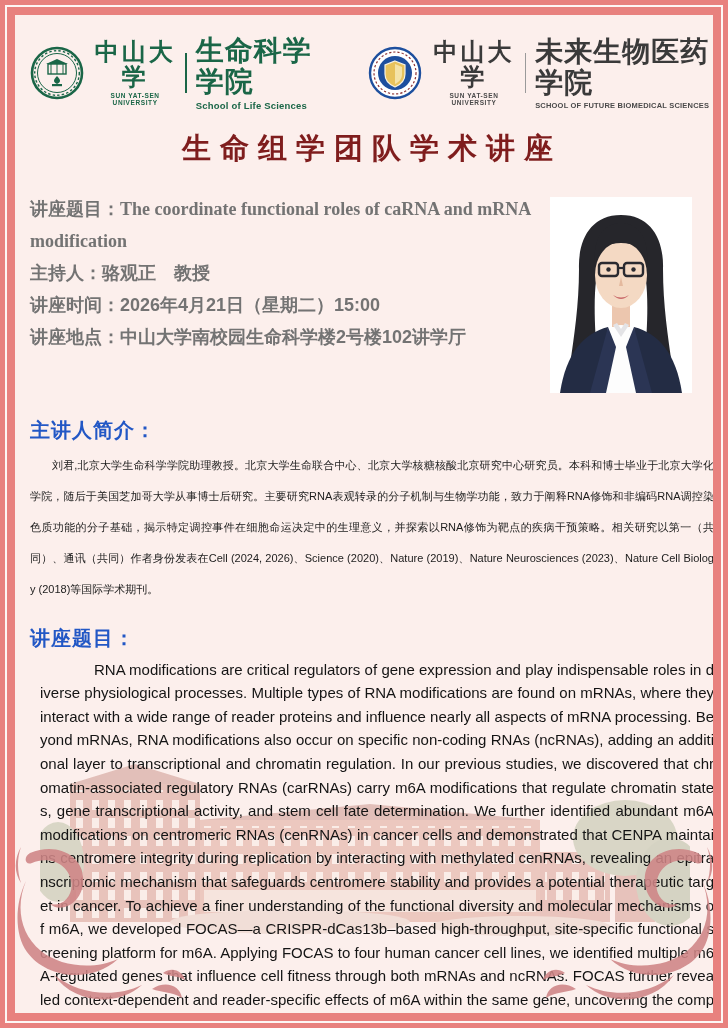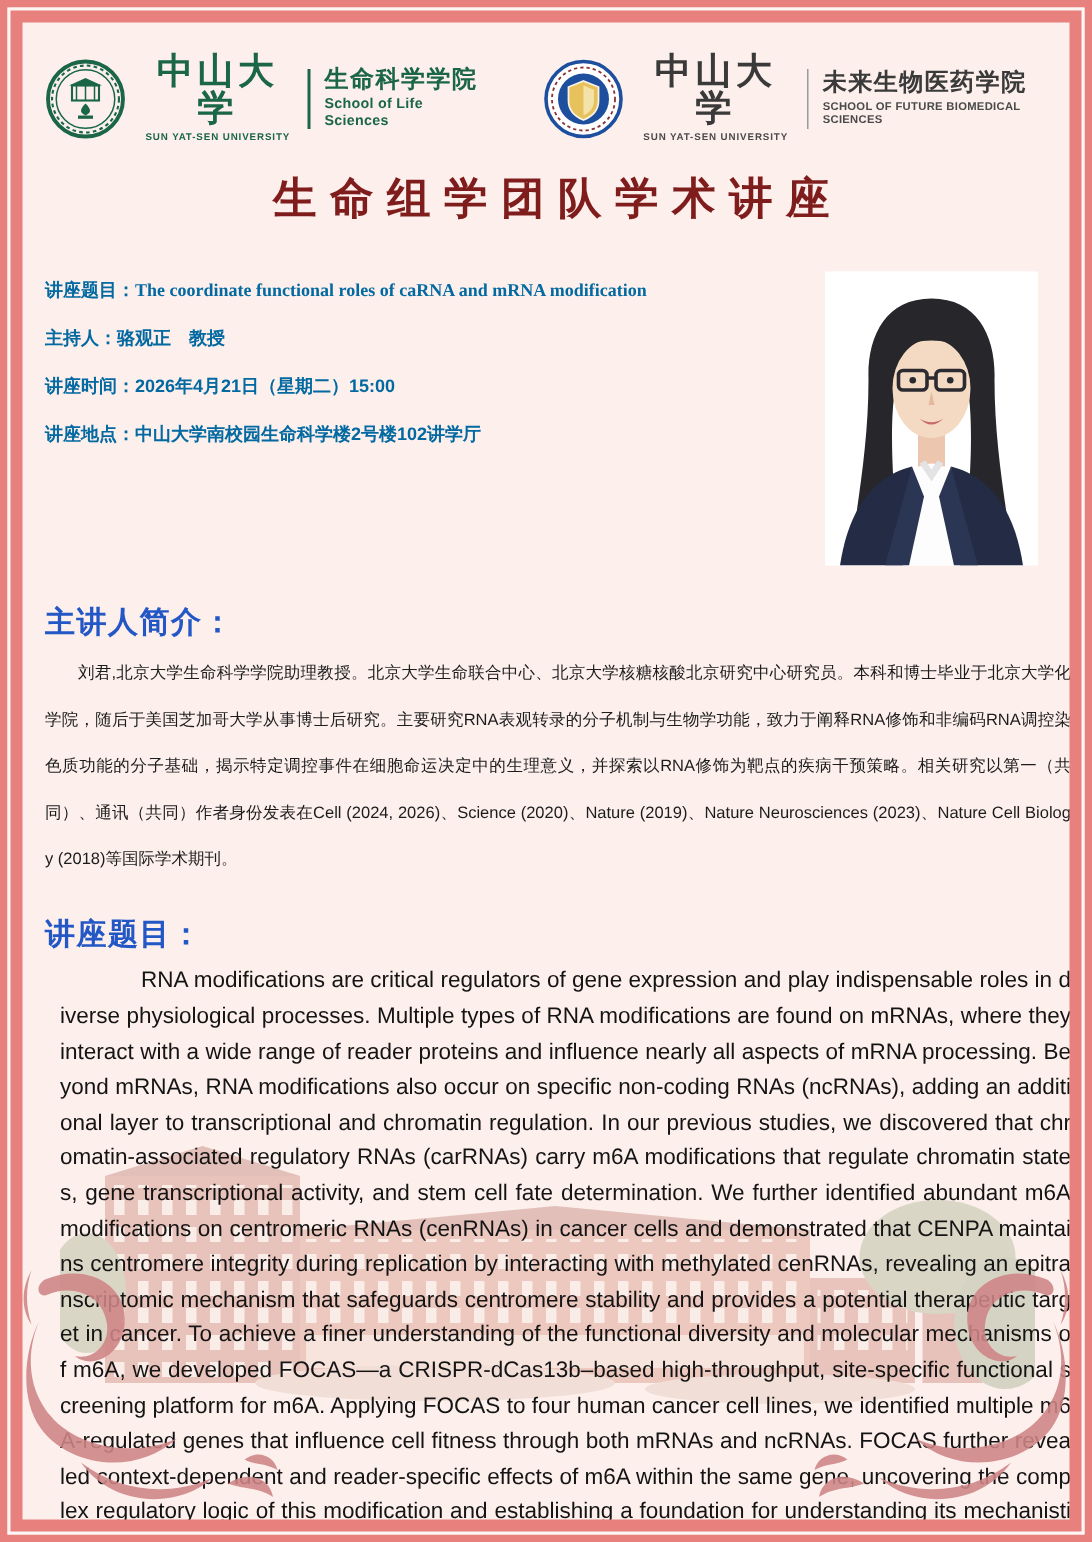--- a/index.html
+++ b/index.html
@@ -28,38 +28,38 @@
 
   .logos{display:flex;justify-content:center;align-items:center;gap:40px;margin-top:10px;}
   .logo-group{display:flex;align-items:center;gap:10px;}
   .seal{width:54px;height:54px;flex:0 0 auto;}
   .logo-text{display:flex;align-items:center;gap:9px;justify-content:flex-end;}
   .uni-block{text-align:center;}
   .uni-cn{font-family:"Liberation Serif",serif;font-weight:bold;font-size:24px;letter-spacing:3px;line-height:1.05;}
   .uni-en{font-size:6.5px;letter-spacing:.6px;font-weight:bold;margin-top:2px;}
   .logo-divider{width:2px;height:40px;}
   .dept-block{text-align:left;}
-  .dept-cn{font-family:"Liberation Serif",serif;font-weight:bold;font-size:16px;letter-spacing:1px;line-height:1.1;}
+  .dept-cn{font-family:"Liberation Serif",serif;font-weight:bold;font-size:28px;letter-spacing:1px;line-height:1.1;}
   .dept-en{font-size:9.5px;font-weight:bold;margin-top:2px;letter-spacing:.2px;}
   .green .uni-cn,.green .uni-en,.green .dept-cn,.green .dept-en{color:#1a6647;}
   .green .logo-divider{background:#1a6647;}
   .dark .uni-cn,.dark .dept-cn{color:#3a3a3a;}
   .dark .uni-en,.dark .dept-en{color:#4a4a4a;}
   .dark .logo-divider{background:#9a9a9a;}
   .dark .dept-en{font-size:7.5px;}
 
   .main-title{
     margin-top:18px;text-align:center;
     font-family:"Liberation Serif",serif;font-weight:bold;
     font-size:29px;letter-spacing:9px;color:#7f1d1d;
   }
 
   .info-row{display:flex;margin-top:24px;}
   .info-lines{flex:1 1 auto;min-width:0;}
-  .info-line{font-size:12px;font-weight:bold;line-height:32px;color:#0369a1;}
+  .info-line{font-size:18px;font-weight:bold;line-height:32px;color:#737373;}
   .info-line .val-serif{font-family:"Liberation Serif",serif;}
   .photo-wrap{flex:0 0 auto;width:142px;height:196px;margin:4px 22px 0 12px;background:#ffffff;}
   .photo-wrap svg{display:block;width:100%;height:100%;}
 
   .sec-heading{
     margin-top:24px;font-size:20px;font-weight:bold;color:#2257c5;
     font-family:"Liberation Serif",serif;letter-spacing:1px;
   }
   .bio-text{
     margin-top:6px;font-size:11px;line-height:31px;text-align:justify;

